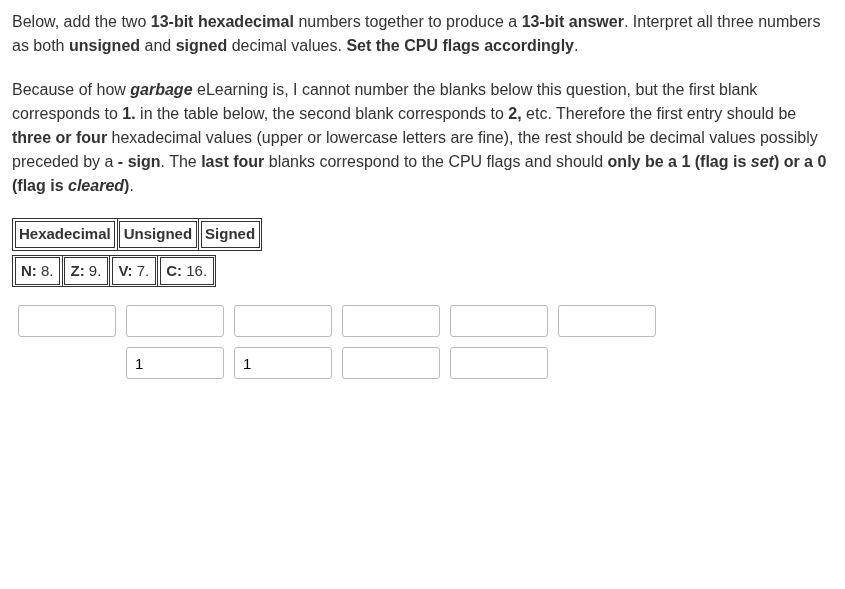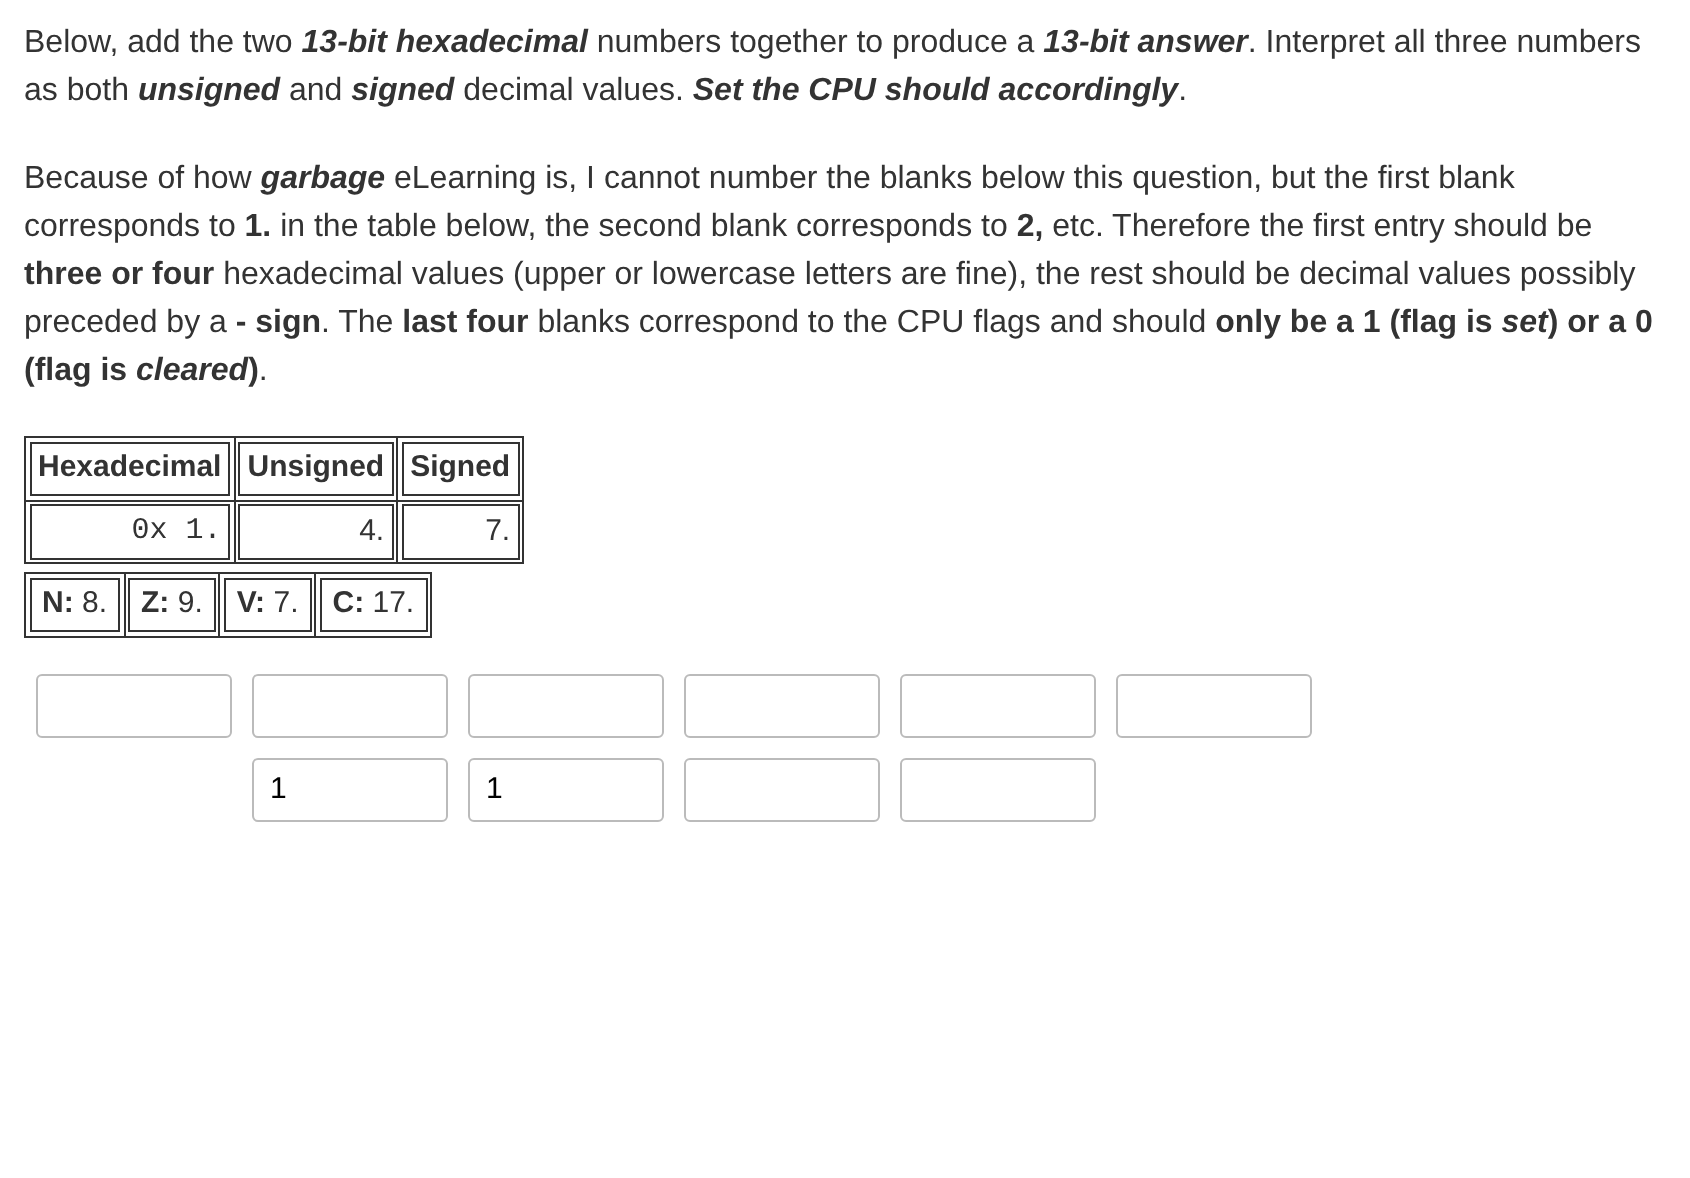--- a/index.html
+++ b/index.html
@@ -12,21 +12,20 @@
       margin: 0;
       padding: 10px 12px;
       width: 845px;
       line-height: 1.5;
     }
     .intro {
       margin-bottom: 20px;
     }
     .intro strong {
       font-weight: 700;
-      font-style: italic;
     }
     .explanation {
       margin-bottom: 20px;
     }
     .explanation strong {
       font-weight: 700;
     }
     .explanation em {
       font-weight: 700;
     }
@@ -85,49 +84,44 @@
       font-family: Arial, sans-serif;
     }
     .inputs-row2 {
       padding-left: 114px;
     }
   </style>
 </head>
 <body>
 
 <div class="intro">
-  <span>Below, add the two </span><strong>13-bit hexadecimal</strong><span> numbers together to produce a </span><strong>13-bit answer</strong><span>. Interpret all three numbers as both </span><strong>unsigned</strong><span> and </span><strong>signed</strong><span> decimal values. </span><strong>Set the CPU should accordingly</strong><span>.</span>
+  <span>Below, add the two </span><strong>13-bit hexadecimal</strong><span> numbers together to produce a </span><strong>13-bit answer</strong><span>. Interpret all three numbers as both </span><strong>unsigned</strong><span> and </span><strong>signed</strong><span> decimal values. </span><strong>Set the CPU flags accordingly</strong><span>.</span>
 </div>
 
 <div class="explanation">
   <span>Because of how </span><em>garbage</em><span> eLearning is, I cannot number the blanks below this question, but the first blank corresponds to </span><strong>1.</strong><span> in the table below, the second blank corresponds to </span><strong>2,</strong><span> etc. Therefore the first entry should be </span><strong>three or four</strong><span> hexadecimal values (upper or lowercase letters are fine), the rest should be decimal values possibly preceded by a </span><strong>- sign</strong><span>. The </span><strong>last four</strong><span> blanks correspond to the CPU flags and should </span><strong><span>only be a 1 (flag is </span><em>set</em><span>) or a 0 (flag is </span><em>cleared</em><span>)</span></strong><span>.</span>
 </div>
 
 <table class="data">
   <tbody>
       <tr>
     <th>Hexadecimal</th>
     <th>Unsigned</th>
     <th>Signed</th>
   </tr>
-  <tr>
-    <td class="mono">0x 1.</td>
-    <td class="num">4.</td>
-    <td class="num">7.</td>
-  </tr>
 </tbody>
   </table>
 
 <table class="flags">
   <tbody>
       <tr>
     <td><span>N:</span> <span class="val">8.</span></td>
     <td><span>Z:</span> <span class="val">9.</span></td>
     <td><span>V:</span> <span class="val">7.</span></td>
-    <td><span>C:</span> <span class="val">17.</span></td>
+    <td><span>C:</span> <span class="val">16.</span></td>
   </tr>
 </tbody>
   </table>
 
 <div class="inputs-row">
   <input type="text" value="" style="">
   <input type="text" value="" style="">
   <input type="text" value="" style="">
   <input type="text" value="" style="">
   <input type="text" value="" style="">

